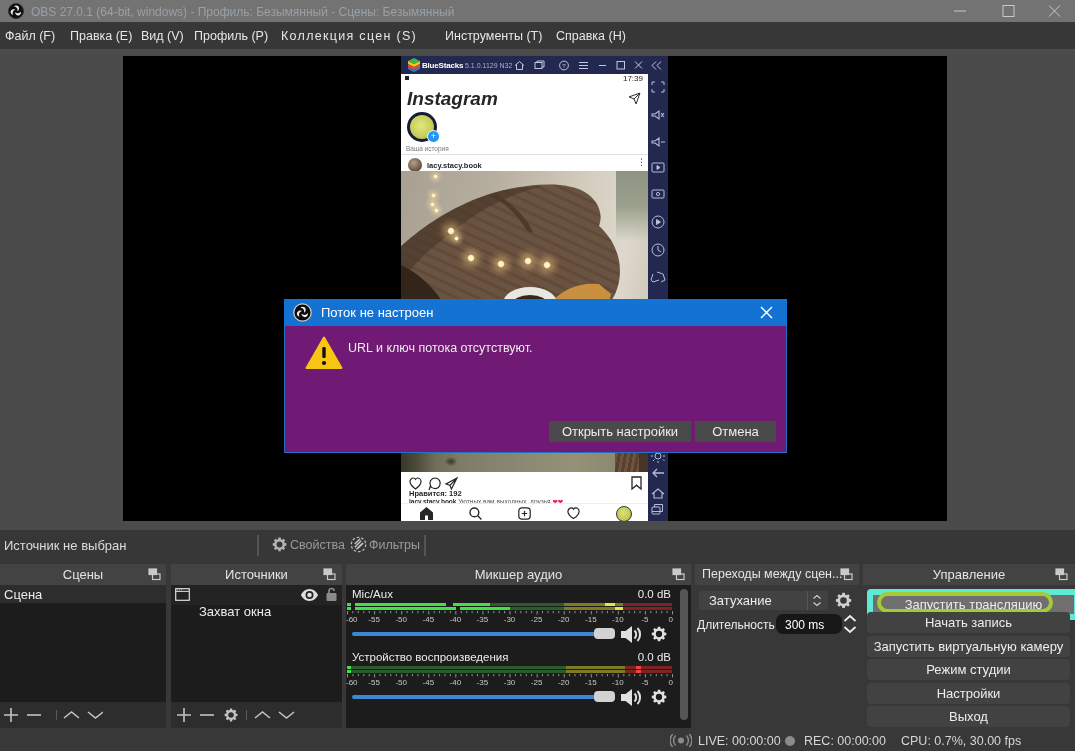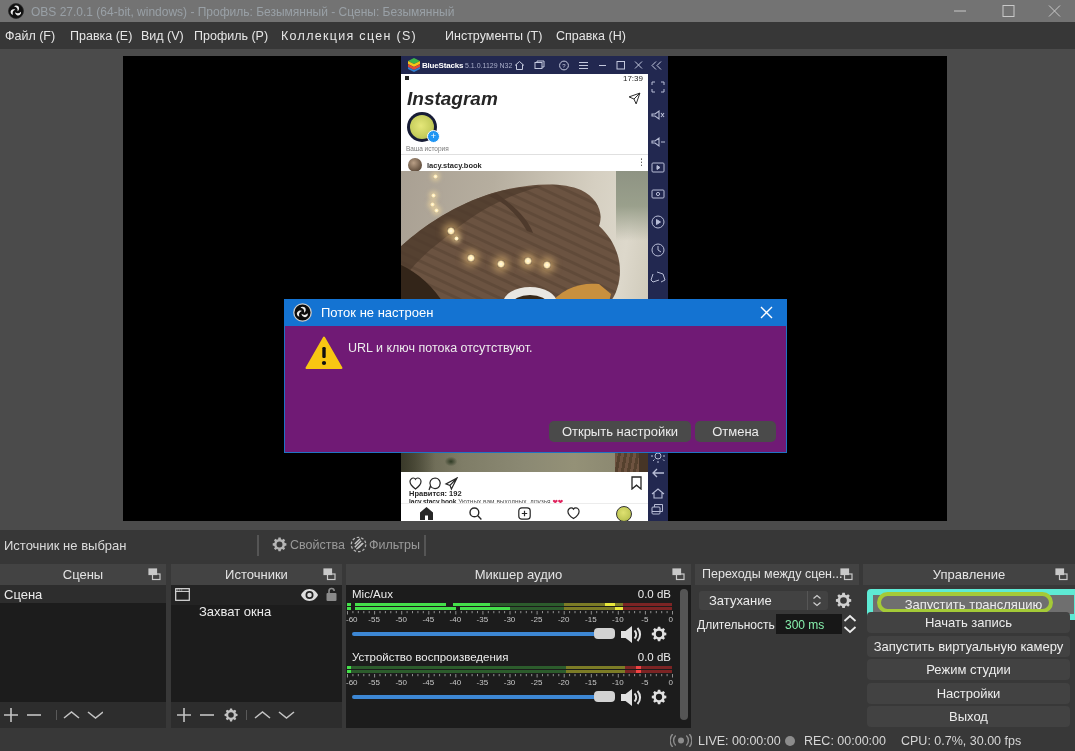--- a/index.html
+++ b/index.html
@@ -27,21 +27,21 @@
   .float-ic{position:absolute;top:4px;}
   .list{position:absolute;top:585px;background:#1c1c1c;}
   .ptool{position:absolute;top:702px;height:26px;background:#2d2d2d;}
   #statusbar{left:0;top:728px;width:1075px;height:23px;background:#383838;color:#d6d6d6;font-size:12.5px;margin-left:8px;}
   
   .cbtn{position:absolute;left:867px;width:203px;height:21px;background:#424242;border-radius:4px;
         color:#ededed;font-size:13px;text-align:center;line-height:21px;}
   
   #dlg{left:284px;top:299px;width:501px;height:152px;background:#701a75;border:1px solid #2073c4;}
   #dlgtitle{left:-1px;top:-1px;width:503px;height:27px;background:#1473d2;}
-  .dbtn{position:absolute;top:121px;height:21px;background:#4a4a4a;border-radius:5px;
+  .dbtn{position:absolute;top:121px;height:21px;background:#4a4a4a;border-radius:0;
         color:#ededed;font-size:13px;text-align:center;line-height:21px;}
   svg{display:block;}
   .lt{position:absolute;width:5px;height:5px;border-radius:50%;background:radial-gradient(circle,#fffbe8 0%,#ffe9b0 45%,rgba(255,220,150,0) 80%);box-shadow:0 0 4px 2px rgba(255,225,160,.55);}
   .lb{width:8px;height:8px;box-shadow:0 0 7px 4px rgba(255,210,130,.5);}
   .pbi{position:absolute;top:5px;}
 </style></head>
 <body>
 <div class="abs" id="titlebar">
   <svg class="abs" style="left:7px;top:2px" width="18" height="18" viewBox="0 0 24 24">
    <circle cx="12" cy="12" r="10" fill="#101010" stroke="#2b2b2b" stroke-width="1"></circle>
@@ -515,21 +515,21 @@
     <span class="abs" style="left:10px;top:2px">Затухание</span>
     <div class="abs" style="left:108px;top:0;width:1px;height:19px;background:#565656"></div>
     <svg class="abs" style="left:112px;top:3px" width="12" height="13" viewBox="0 0 12 13" fill="none" stroke="#cfcfcf" stroke-width="1.2">
         <path d="M2.5 4.5L6 1.5l3.5 3M2.5 8.5L6 11.5l3.5-3"></path>
       </svg>
   </div>
   <svg class="abs" style="left:834px;top:591px" width="19" height="19" viewBox="0 0 16 16" fill="#cfcfcf">
     <path fill-rule="evenodd" d="M8 5.2A2.8 2.8 0 1 0 8 10.8 2.8 2.8 0 0 0 8 5.2zm6.5 1.7l-1.6-.3a5 5 0 0 0-.5-1.2l.9-1.3-1.4-1.4-1.3.9a5 5 0 0 0-1.2-.5L9.1 1.5H7l-.3 1.6a5 5 0 0 0-1.2.5l-1.3-.9-1.4 1.4.9 1.3a5 5 0 0 0-.5 1.2l-1.6.3v2.1l1.6.3a5 5 0 0 0 .5 1.2l-.9 1.3 1.4 1.4 1.3-.9a5 5 0 0 0 1.2.5l.3 1.6h2.1l.3-1.6a5 5 0 0 0 1.2-.5l1.3.9 1.4-1.4-.9-1.3a5 5 0 0 0 .5-1.2l1.6-.3z"></path>
   </svg>
   <span class="abs" style="left:697px;top:618px;font-size:12px;color:#ececec">Длительность</span>
-  <div class="abs" style="left:776px;top:614px;width:66px;height:20px;background:#171717;border-radius:0;color:#86efac;font-size:13px">
+  <div class="abs" style="left:776px;top:614px;width:66px;height:20px;background:#171717;border-radius:7px;color:#ffffff;font-size:13px">
     <span class="abs" style="left:9px;top:3.5px;font-size:12px">300 ms</span>
   </div>
   <svg class="abs" style="left:842px;top:613px" width="16" height="22" viewBox="0 0 16 22" fill="none" stroke="#ececec" stroke-width="1.8">
     <path d="M2.5 8L8 3l5.5 5M2.5 14L8 19l5.5-5"></path>
   </svg>
 
   <div class="cbtn" style="top:589px;background:#6f6f6f;border:6px solid #5eead4;width:201px;height:19px;line-height:19px">Запустить трансляцию</div>
   <div class="abs" style="left:877px;top:592px;width:168px;height:13px;border:4px solid #a4ca37;border-radius:11px"></div>
   <div class="cbtn" style="top:612px">Начать запись</div>
   <div class="cbtn" style="top:636px">Запустить виртуальную камеру</div>

